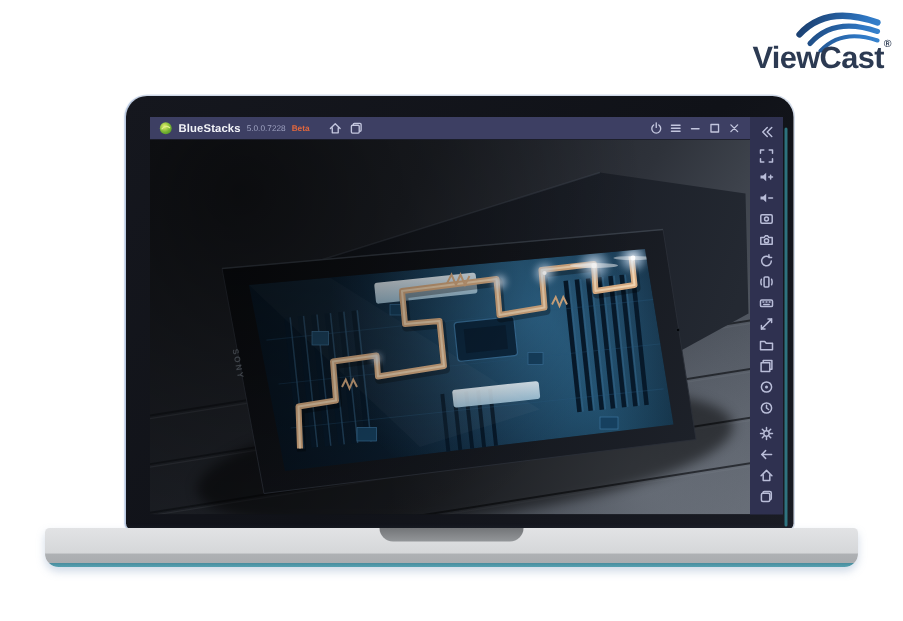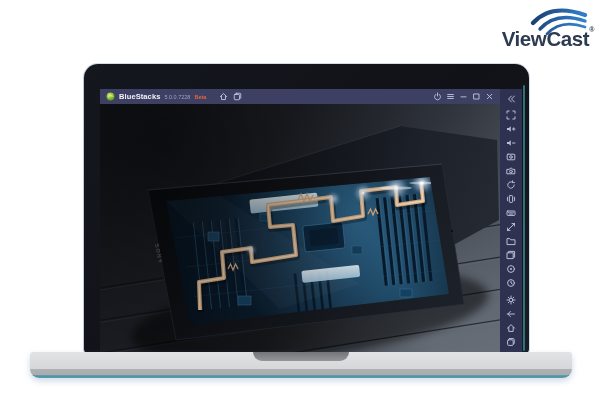--- a/index.html
+++ b/index.html
@@ -23,21 +23,21 @@
     background:#37929f; opacity:.75; border-radius:1px; }
 
   .base { position:absolute; left:30px; top:352px; width:542px; height:26px;
     background:linear-gradient(180deg,#e2e3e5 0%,#d5d7d9 64%,#aeb1b4 67%,#a9acaf 89%,#4a8fa0 91%,#55a0b0 100%);
     border-radius:3px 3px 9px 9px;
     box-shadow:0 3px 6px rgba(120,150,185,.35); }
   .notch { position:absolute; left:50%; top:0; transform:translateX(-50%); width:96px; height:9px;
     background:linear-gradient(180deg,#737578 0%,#939699 100%); border-radius:0 0 9px 9px; }
 
   
-  .bs-window { position:absolute; left:16px; top:25px; width:422px; height:265px; display:flex; }
+  .bs-window { position:absolute; left:16px; top:14px; width:422px; height:265px; display:flex; }
   .bs-left { width:400px; display:flex; flex-direction:column; }
   .titlebar { height:15px; background:#3d3f63; display:flex; align-items:center;
     padding:0 4px 0 5px; gap:4px; }
   .titlebar .app-name { color:#f2f3f8; font-size:7.5px; font-weight:bold; letter-spacing:.1px; }
   .titlebar .version { color:#9fa3c2; font-size:5.5px; }
   .titlebar .beta { color:#e2673d; font-size:5.5px; font-weight:bold; }
   .ticon { display:inline-flex; align-items:center; justify-content:center; width:10px; height:11px; }
   .ticon svg { stroke:#c3c6de; fill:none; stroke-width:1; stroke-linecap:round; stroke-linejoin:round; }
   .tb-spacer { flex:1; }
   .win-controls { display:flex; align-items:center; gap:3px; margin-right:2px; }

